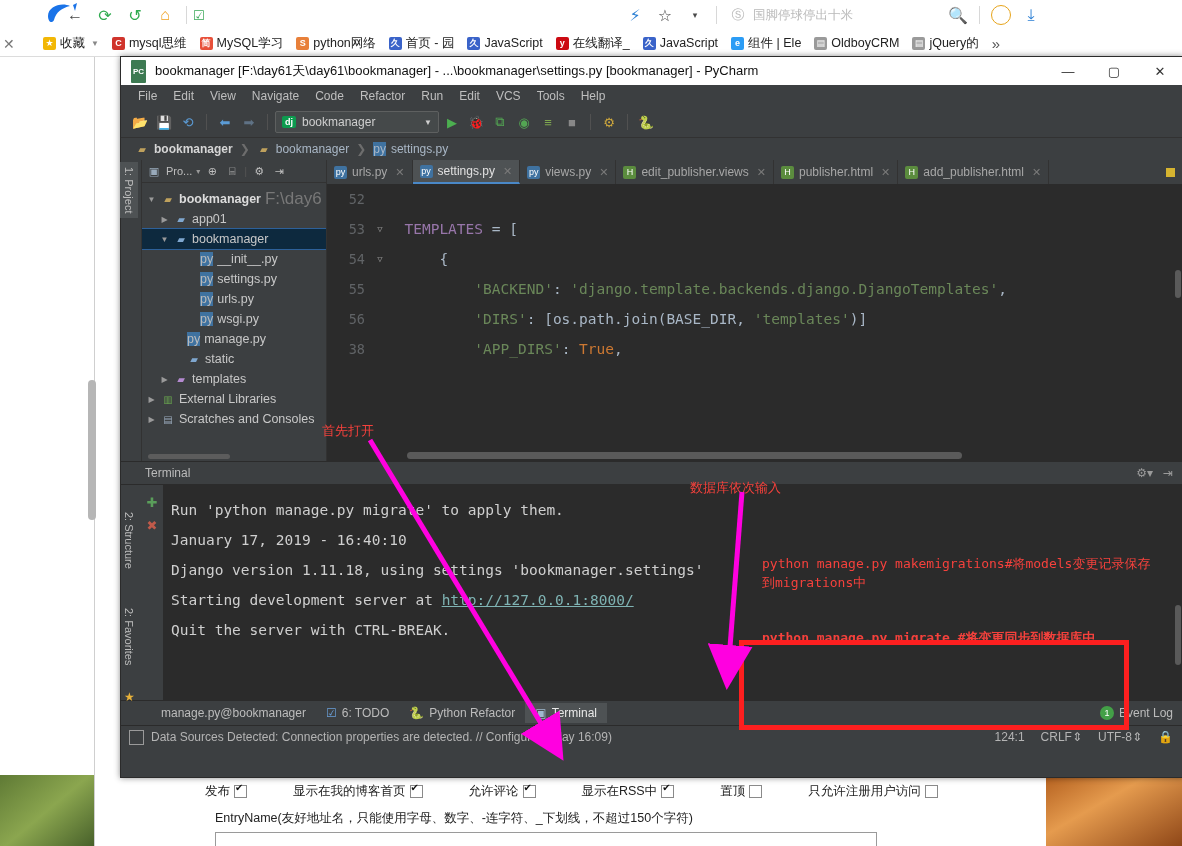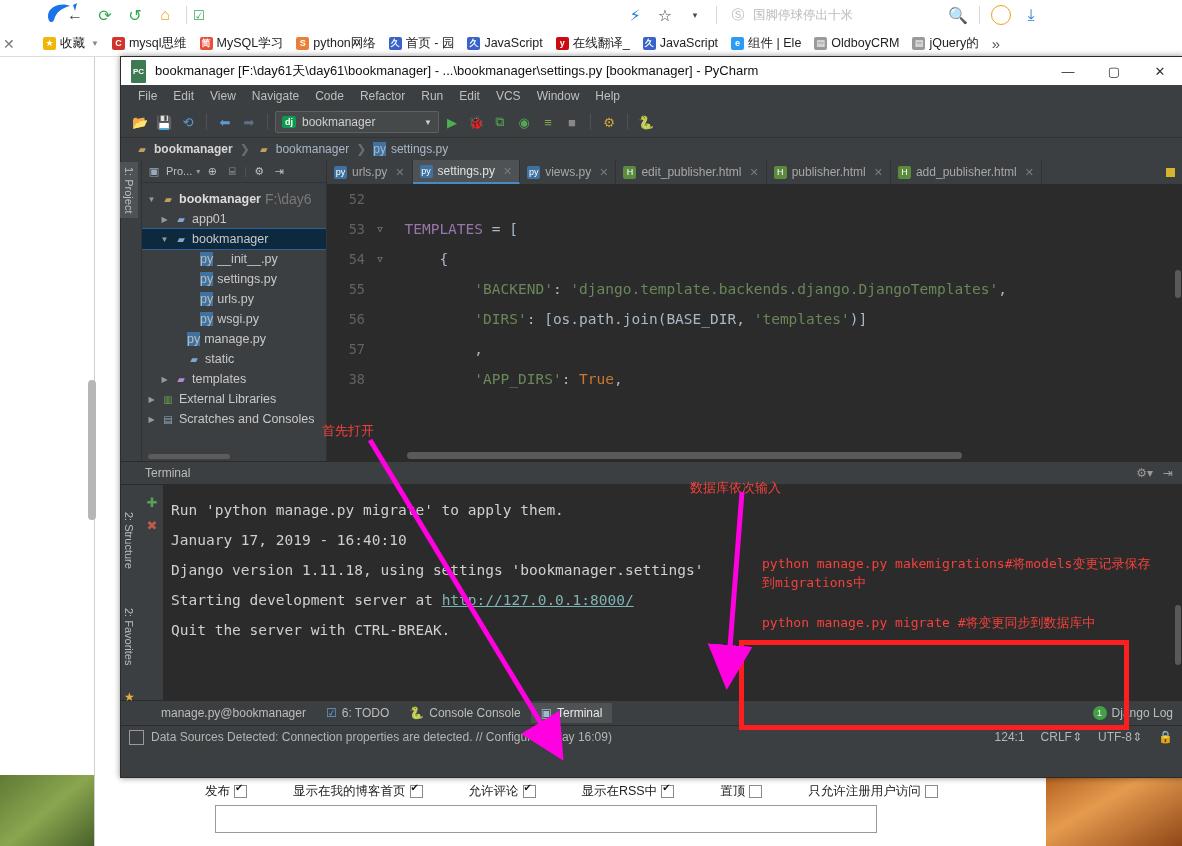--- a/index.html
+++ b/index.html
@@ -98,21 +98,21 @@
   .tree{padding:6px 0 0 0;font-size:12.5px;overflow:hidden;flex:1;}
   .tnode{height:20px;display:flex;align-items:center;gap:4px;white-space:nowrap;padding-right:4px;}
   .tnode.sel{background:#0d293e;outline:1px solid #2d6099;}
   .tri{width:11px;text-align:center;color:#9a9a9a;font-size:8px;flex:none;}
   .ic{width:14px;height:14px;flex:none;display:inline-flex;align-items:center;justify-content:center;font-size:10px;}
   .ic.folder{color:#bfa15d;}
   .ic.folder-blue{color:#7fa7cf;}
   .ic.folder-purple{color:#b48ad0;}
   .tlabel{color:#c8c8c8;}
   .tlabel.bold{font-weight:bold;color:#dcdcdc;}
-  .tpath{color:#787878;font-size:14px;}
+  .tpath{color:#787878;font-size:17px;}
   .proj-hscroll{height:9px;background:#3c3f41;}
   .proj-hscroll i{display:block;margin:2px 6px;height:5px;background:#5c5c5c;border-radius:3px;width:82px;}
 
   .pc-editor{flex:1;background:#2b2b2b;position:relative;overflow:hidden;}
   .ed-tabs{height:24px;background:#3c3f41;display:flex;align-items:stretch;overflow:hidden;}
   .ed-tab{display:flex;align-items:center;gap:5px;padding:0 7px;font-size:12px;color:#a7a7a7;border-right:1px solid #323232;white-space:nowrap;}
   .ed-tab.active{background:#4e5254;color:#e0e0e0;border-bottom:2px solid #4a88c7;}
   .ed-tab .x{color:#7a7a7a;font-size:11px;margin-left:3px;}
   .ed-tab .fic{width:13px;height:13px;display:inline-flex;align-items:center;justify-content:center;font-size:9px;color:#fff;border-radius:2px;}
   .fic.py{background:#3f72a0;}
@@ -275,20 +275,21 @@
         </span>
         <span class="cbitem">
           <span>置顶</span>
           <span class="cbx"></span>
         </span>
         <span class="cbitem">
           <span>只允许注册用户访问</span>
           <span class="cbx"></span>
         </span>
       </div>
+    <div class="hint">EntryName(友好地址名，只能使用字母、数字、-连字符、_下划线，不超过150个字符)</div>
     <div class="entryinput"></div>
   </div>
 </div>
 
 <div id="pycharm">
 
   <div class="pc-title">
     <span class="pcicon">PC</span>
     <span>bookmanager [F:\day61天\day61\bookmanager] - ...\bookmanager\settings.py [bookmanager] - PyCharm</span>
     <div class="pc-wctl">
@@ -301,21 +302,21 @@
   <div class="pc-menu" id="menu-bar">
       <span>File</span>
       <span>Edit</span>
       <span>View</span>
       <span>Navigate</span>
       <span>Code</span>
       <span>Refactor</span>
       <span>Run</span>
       <span>Edit</span>
       <span>VCS</span>
-      <span>Window</span>
+      <span>Tools</span>
       <span>Help</span>
     </div>
 
   <div class="pc-toolbar">
     <div class="tb-ico" style="color:#d8a84c;">📂</div>
     <div class="tb-ico" style="color:#9aa7b0;">💾</div>
     <div class="tb-ico" style="color:#5b9bd5;">⟲</div>
     <div class="tb-sep"></div>
     <div class="tb-ico" style="color:#5b9bd5;">⬅</div>
     <div class="tb-ico" style="color:#5f7285;">➡</div>
@@ -450,21 +451,21 @@
             <span>settings.py</span>
             <span class="x">✕</span>
           </div>
           <div class="ed-tab">
             <span class="fic py">py</span>
             <span>views.py</span>
             <span class="x">✕</span>
           </div>
           <div class="ed-tab">
             <span class="fic html">H</span>
-            <span>edit_publisher.html</span>
+            <span>edit_publisher.views</span>
             <span class="x">✕</span>
           </div>
           <div class="ed-tab">
             <span class="fic html">H</span>
             <span>publisher.html</span>
             <span class="x">✕</span>
           </div>
           <div class="ed-tab">
             <span class="fic html">H</span>
             <span>add_publisher.html</span>
@@ -489,25 +490,20 @@
           </div>
           <div class="cl">
             <span class="gut">55</span>
             <span class="fold"></span>
             <span class="ctext">          <span class="s-str">'BACKEND'</span>: <span class="s-str">'django.template.backends.django.DjangoTemplates'</span>,</span>
           </div>
           <div class="cl">
             <span class="gut">56</span>
             <span class="fold"></span>
             <span class="ctext">          <span class="s-str">'DIRS'</span>: [os.path.join(BASE_DIR, <span class="s-str">'templates'</span>)]</span>
-          </div>
-          <div class="cl">
-            <span class="gut">57</span>
-            <span class="fold"></span>
-            <span class="ctext">          ,</span>
           </div>
           <div class="cl">
             <span class="gut">38</span>
             <span class="fold"></span>
             <span class="ctext">          <span class="s-str">'APP_DIRS'</span>: <span class="s-true">True</span>,</span>
           </div>
         </div>
       <div class="ed-right-mark"></div>
       <div class="ed-scroll-v"></div>
       <div class="ed-scroll-h"></div>
@@ -546,50 +542,50 @@
   <div class="pc-bottom" id="bottom-tabs">
       <div class="bt">
         <span>manage.py@bookmanager</span>
       </div>
       <div class="bt">
         <span style="color:#6a9fd8;">☑</span>
         <span>6: TODO</span>
       </div>
       <div class="bt">
         <span style="color:#d8c44c;">🐍</span>
-        <span>Console Console</span>
+        <span>Python Refactor</span>
       </div>
       <div class="bt active">
         <span style="color:#9fb9cf;">▣</span>
         <span>Terminal</span>
       </div>
       <div class="right">
         <span class="evt-badge">1</span>
-        <span>Django Log</span>
+        <span>Event Log</span>
       </div>
     </div>
 
   <div class="pc-status">
     <span class="stat-ico"></span>
     <span>Data Sources Detected: Connection properties are detected. // Configure (today 16:09)</span>
     <span class="sright">
       <span>124:1</span>
       <span>CRLF⇕</span>
       <span>UTF-8⇕</span>
       <span>🔒</span>
     </span>
   </div>
 </div>
 
 <div style="position:absolute;left:0;top:0;width:1088px;height:846px;pointer-events:none;">
   <span class="anno-cn" style="left:322px;top:422px;">首先打开</span>
   <span class="anno-cn" style="left:690px;top:479px;">数据库依次输入</span>
   <span class="anno" style="left:762px;top:554px;">python manage.py makemigrations#将models变更记录保存</span>
   <span class="anno" style="left:762px;top:573px;">到migrations中</span>
-  <span class="anno" style="left:762px;top:613px;">python manage.py migrate #将变更同步到数据库中</span>
+  <span class="anno" style="left:762px;top:628px;font-weight:bold;">python manage.py migrate #将变更同步到数据库中</span>
 
   <div class="redbox" style="left:739px;top:640px;width:380px;height:80px;"></div>
 
   <svg class="arrow" width="1182" height="846">
     <defs>
       <marker id="ah" markerWidth="9" markerHeight="9" refX="3" refY="4.5" orient="auto">
         <path d="M0,0 L9,4.5 L0,9 z" fill="#ff00e0"></path>
       </marker>
     </defs>
     <line x1="370" y1="440" x2="548" y2="735" stroke="#ff00e0" stroke-width="5" marker-end="url(#ah)"></line>

